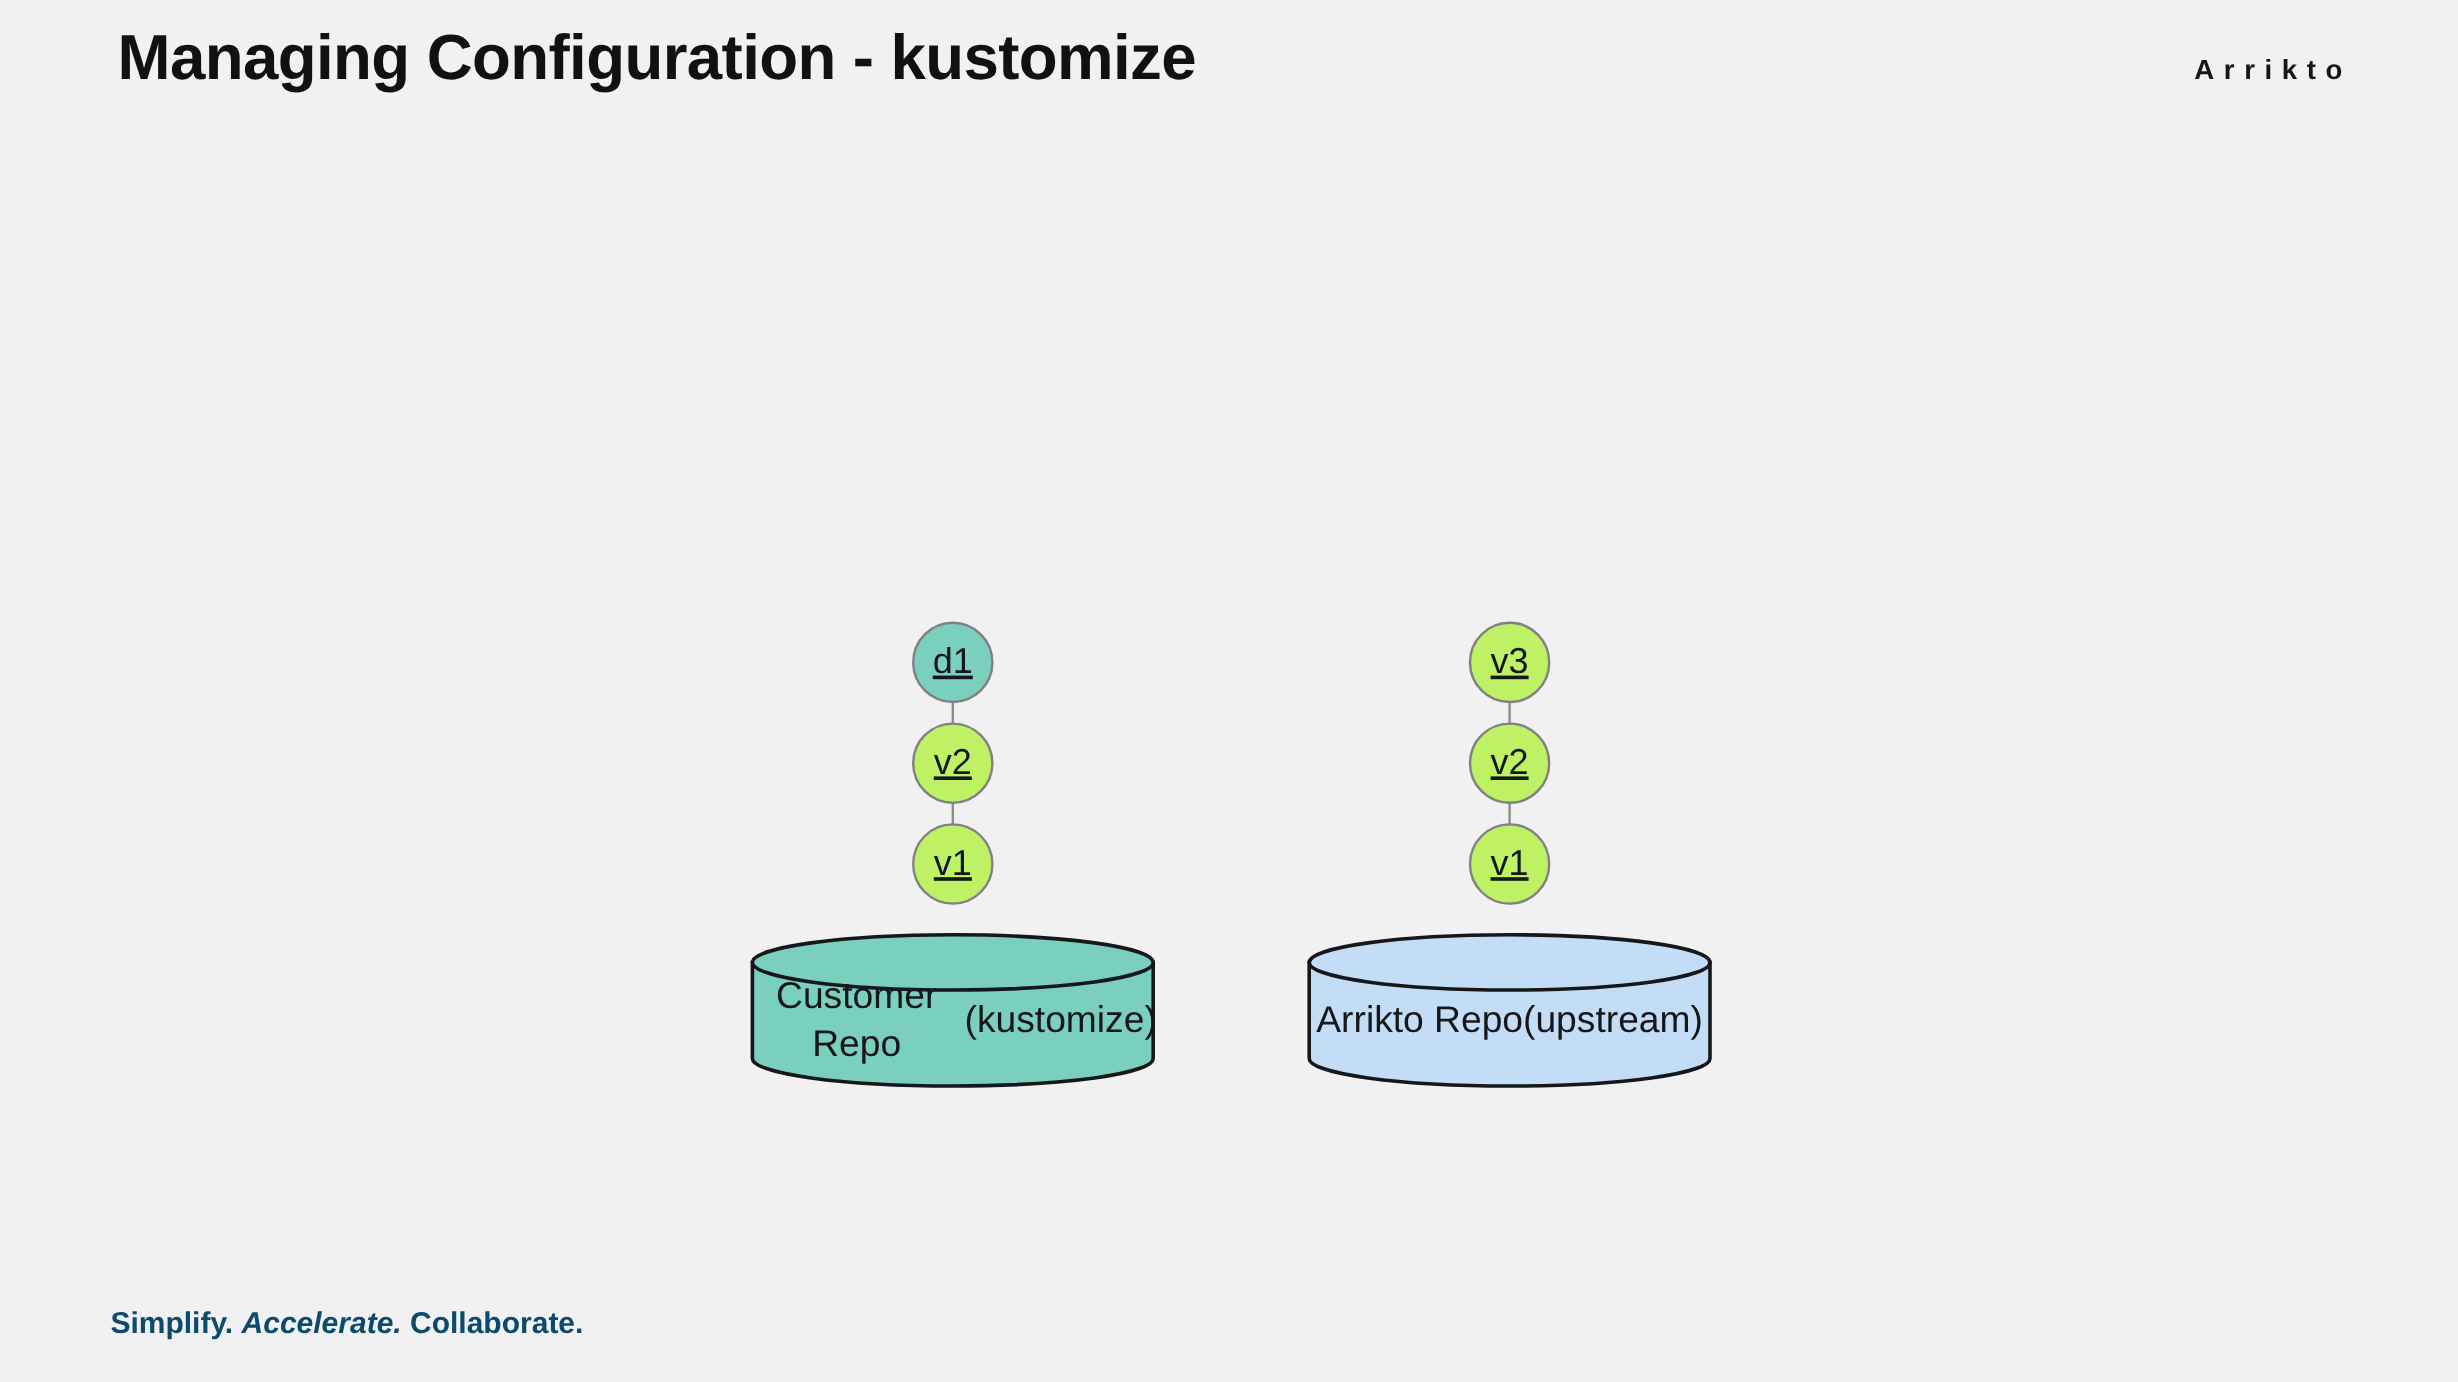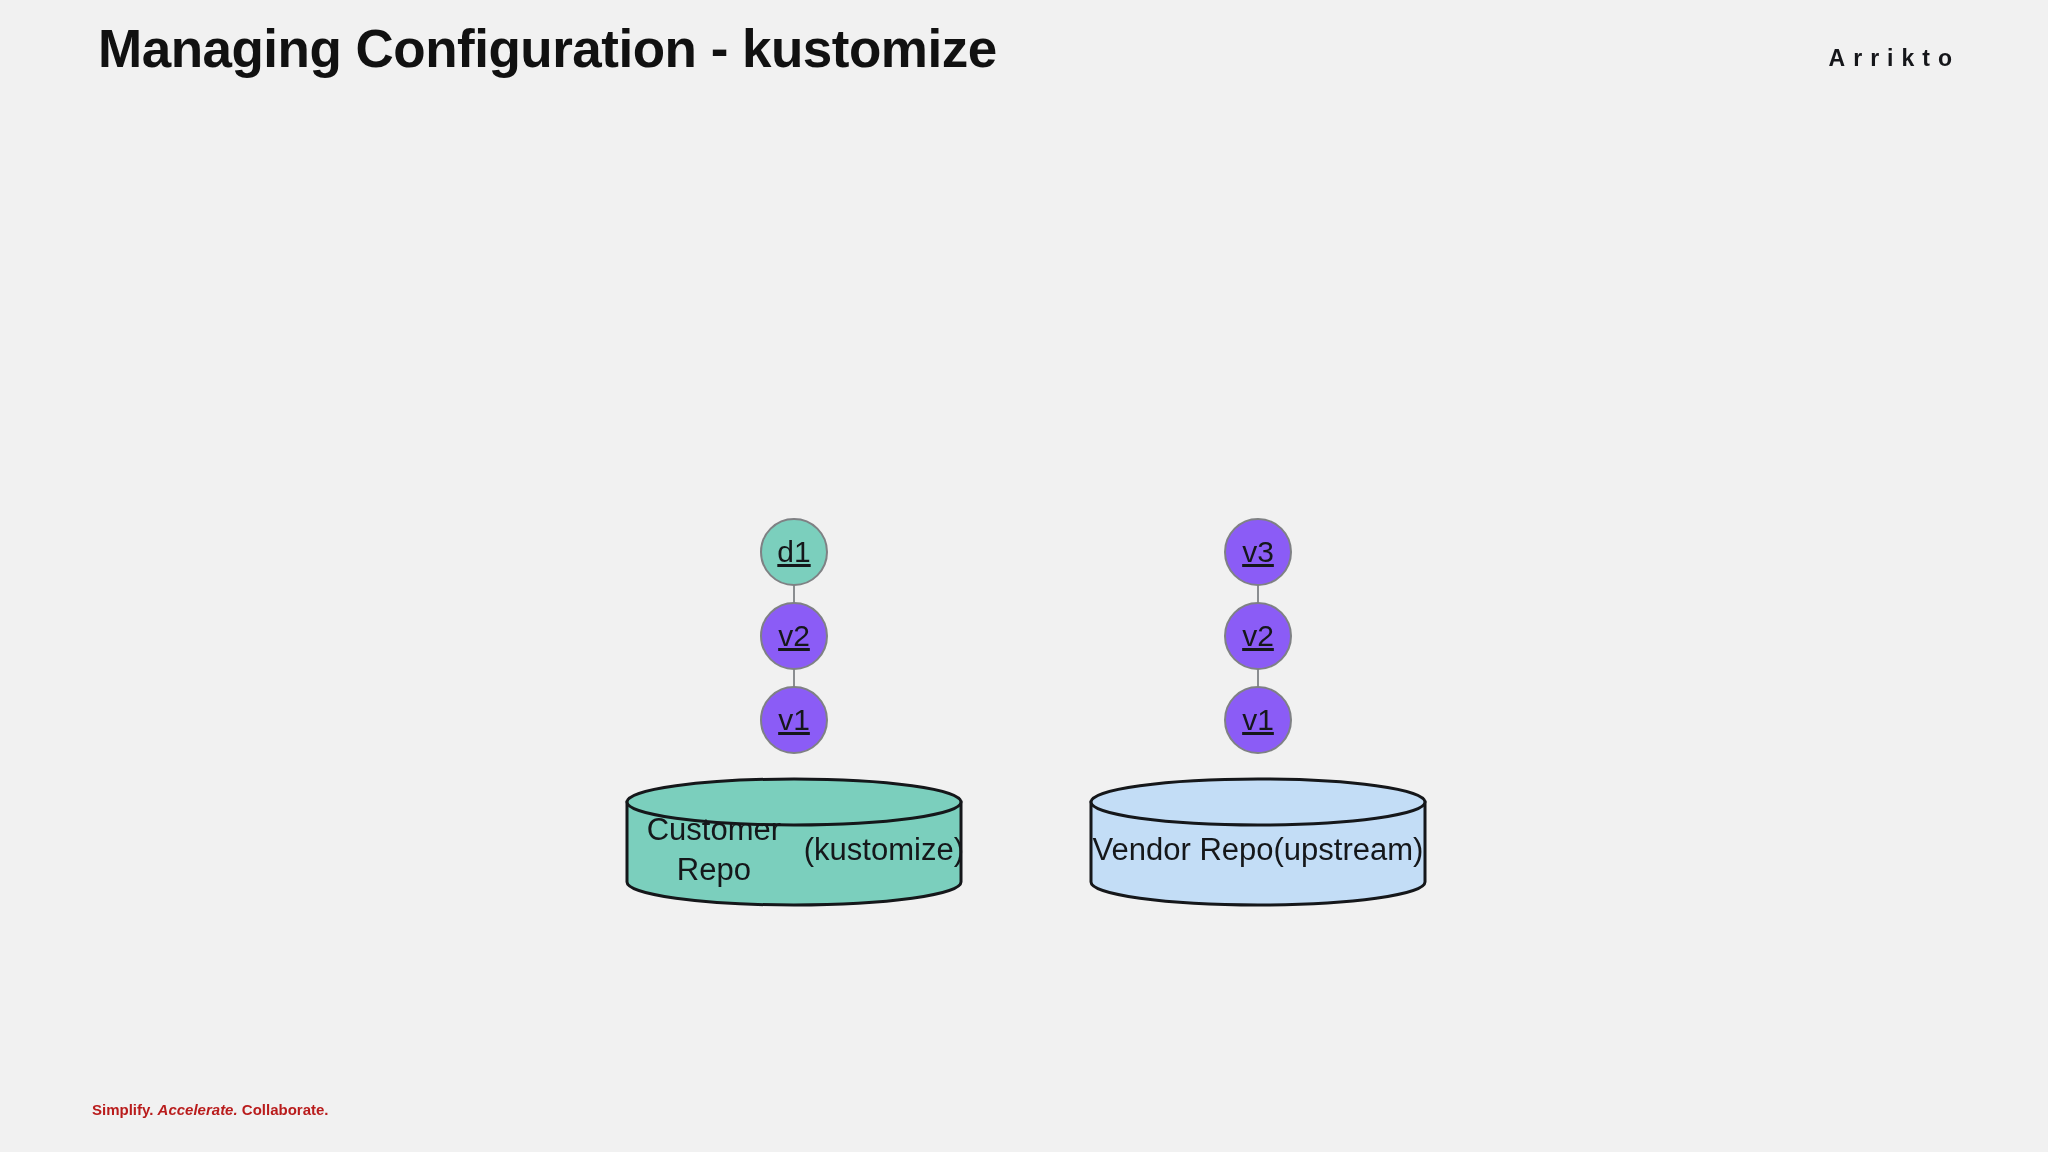--- a/index.html
+++ b/index.html
@@ -69,21 +69,21 @@
     box-sizing: border-box;
     display: flex;
     align-items: center;
     justify-content: center;
     font-size: 30px;
     color: #15171a;
     letter-spacing: 0px;
     z-index: 3;
     text-decoration: underline;
   }
-  .commit-node.blue  { background: #8b5cf6; }
+  .commit-node.blue  { background: #bef264; }
   .commit-node.green { background: #7bcfbd; }
 
   .commit-link {
     position: absolute;
     width: 2px;
     background: #8a8d90;
     z-index: 1;
   }
 
   
@@ -119,23 +119,23 @@
     line-height: 1.28;
     color: #15171a;
     pointer-events: none;
   }
 
   
   #slide-footer {
     position: absolute;
     left: 92px;
     bottom: 34px;
-    font-size: 15px;
+    font-size: 25px;
     font-weight: 700;
-    color: #b91c1c;
+    color: #0c4a6e;
     white-space: nowrap;
   }
   #slide-footer .em { font-style: italic; }
   #slide-footer span { display: inline; }
 </style>
 </head>
 <body>
 
 <div id="slide-title">Managing Configuration - kustomize</div>
 
@@ -176,21 +176,21 @@
     <div class="commit-node blue n-mid">v2</div>
 
     <div class="commit-node blue n-bottom">v1</div>
 
     <div class="cylinder">
       <svg class="cyl-svg" viewBox="0 0 340 132" xmlns="http://www.w3.org/2000/svg">
         <path d="M3 26 L3 106 A167 23 0 0 0 337 106 L337 26 Z" fill="#c3ddf6" stroke="#15171a" stroke-width="3"></path>
         <ellipse cx="170" cy="26" rx="167" ry="23" fill="#c3ddf6" stroke="#15171a" stroke-width="3"></ellipse>
       </svg>
       <div class="cyl-label">
-        <span>Vendor Repo</span>
+        <span>Arrikto Repo</span>
         <span>(upstream)</span>
       </div>
     </div>
   </div>
 
 </div>
 
 <div id="slide-footer">
   <span>Simplify.</span>
   <span class="em">Accelerate.</span>

